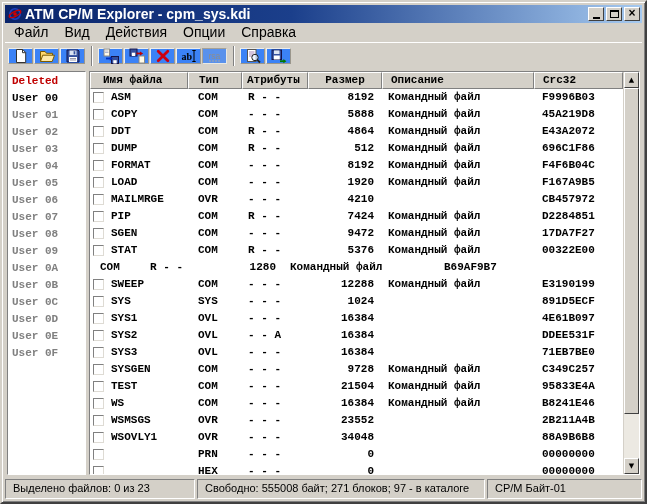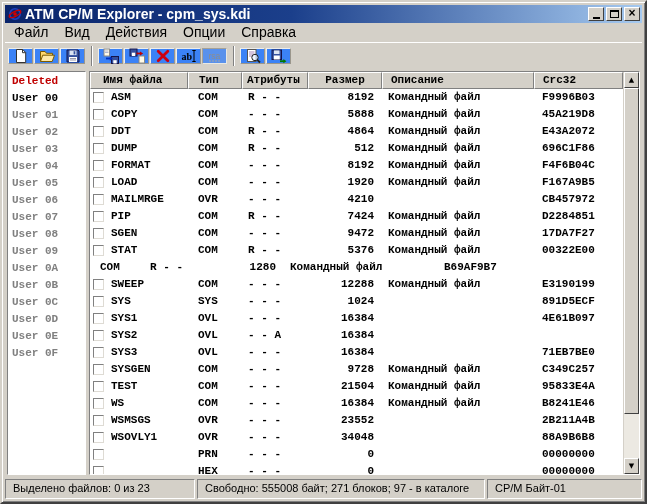--- a/index.html
+++ b/index.html
@@ -461,20 +461,21 @@
             </div>
             <div class="grid-row">
               <div class="cell col-name">
                 <span class="checkbox"></span>
                 <span>SYS2</span>
               </div>
               <div class="cell col-type">OVL</div>
               <div class="cell col-attrs">- - A</div>
               <div class="cell col-size">16384</div>
               <div class="cell col-desc"></div>
+              <div class="cell col-crc">DDEE531F</div>
             </div>
             <div class="grid-row">
               <div class="cell col-name">
                 <span class="checkbox"></span>
                 <span>SYS3</span>
               </div>
               <div class="cell col-type">OVL</div>
               <div class="cell col-attrs">- - -</div>
               <div class="cell col-size">16384</div>
               <div class="cell col-desc"></div>

